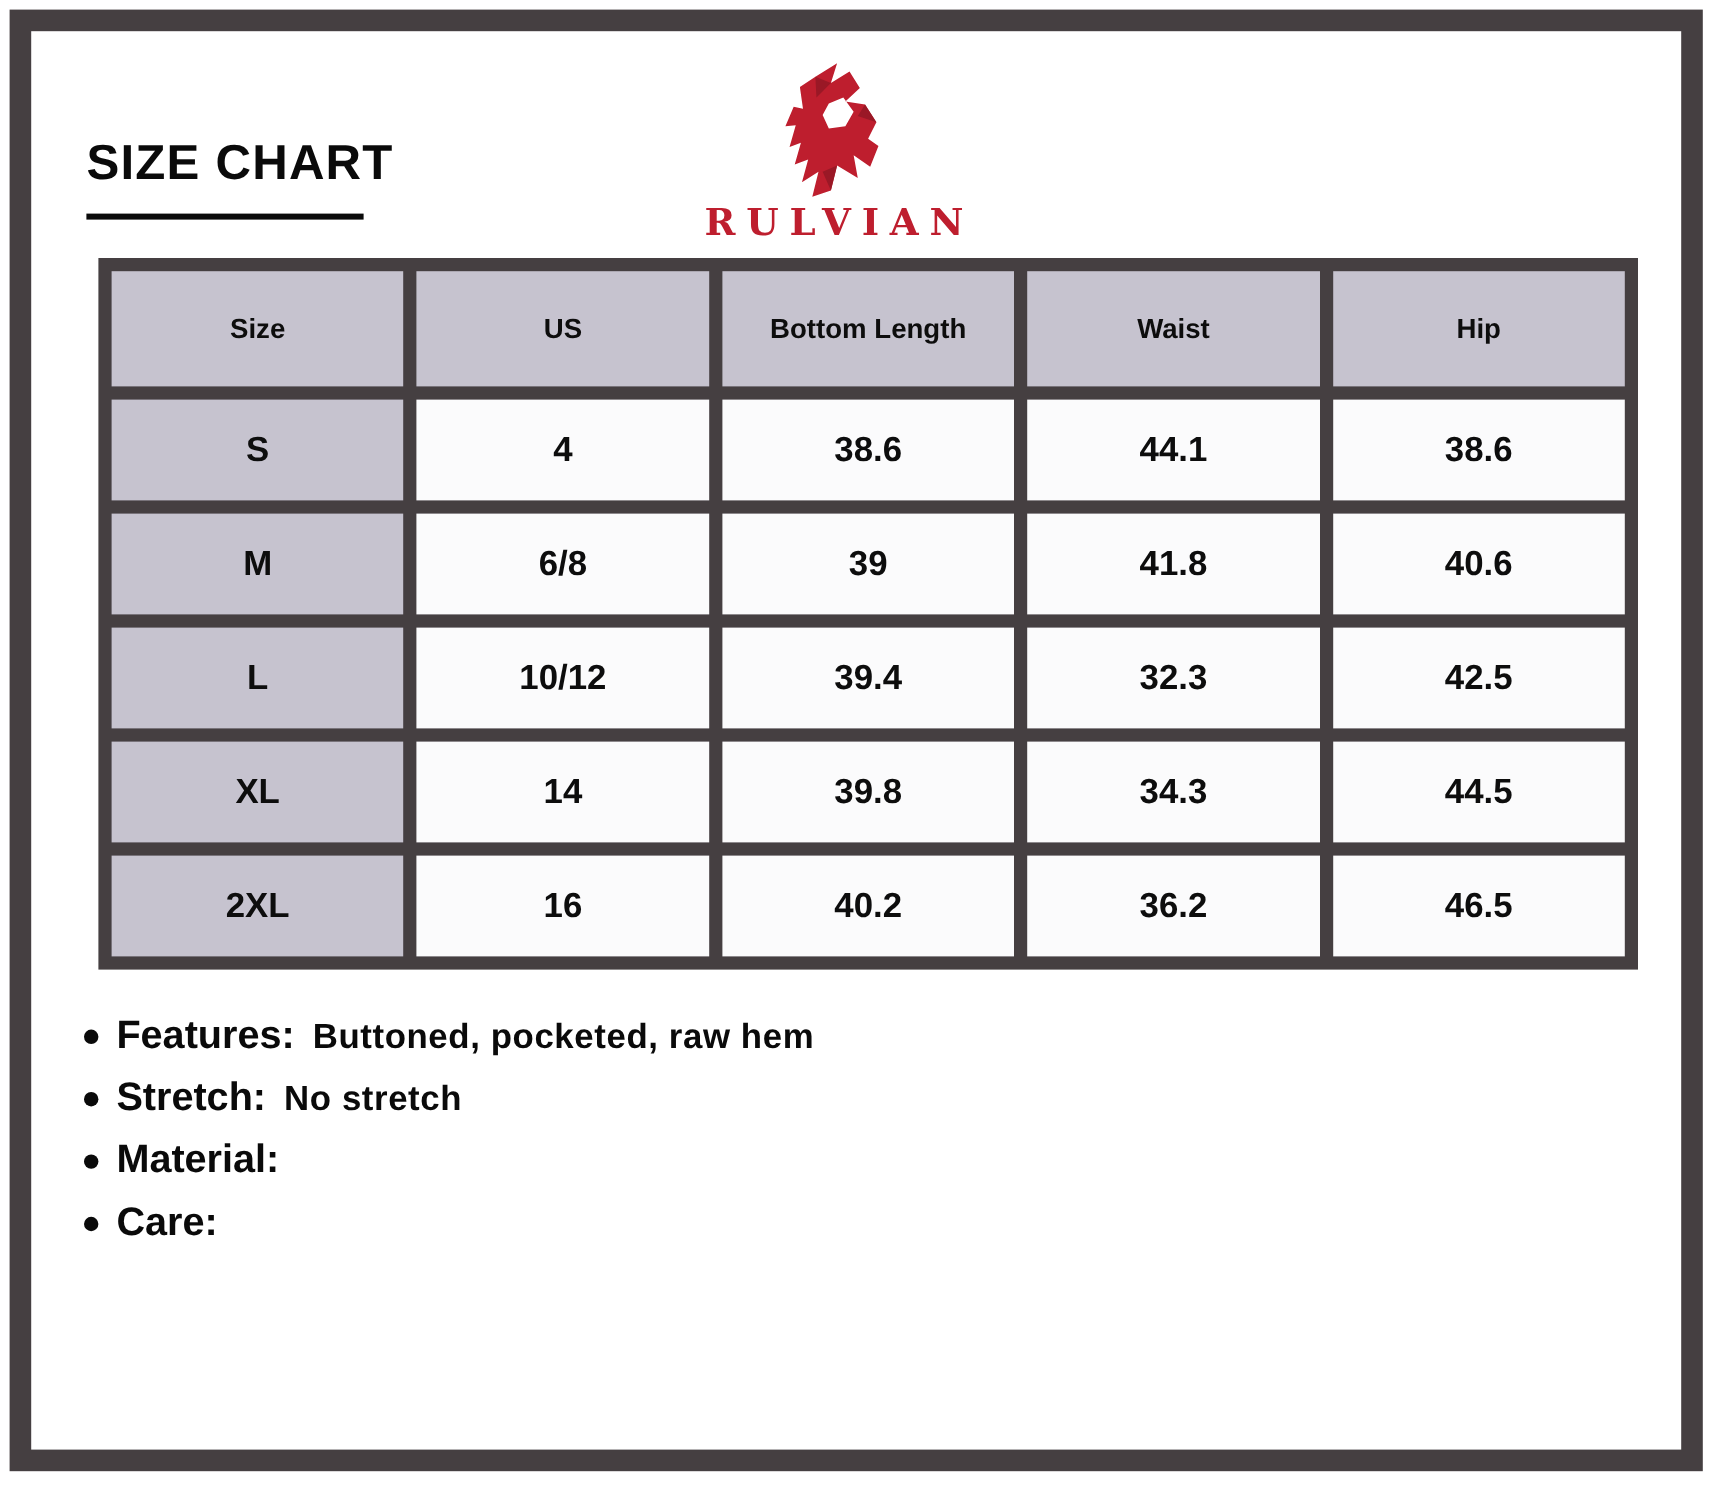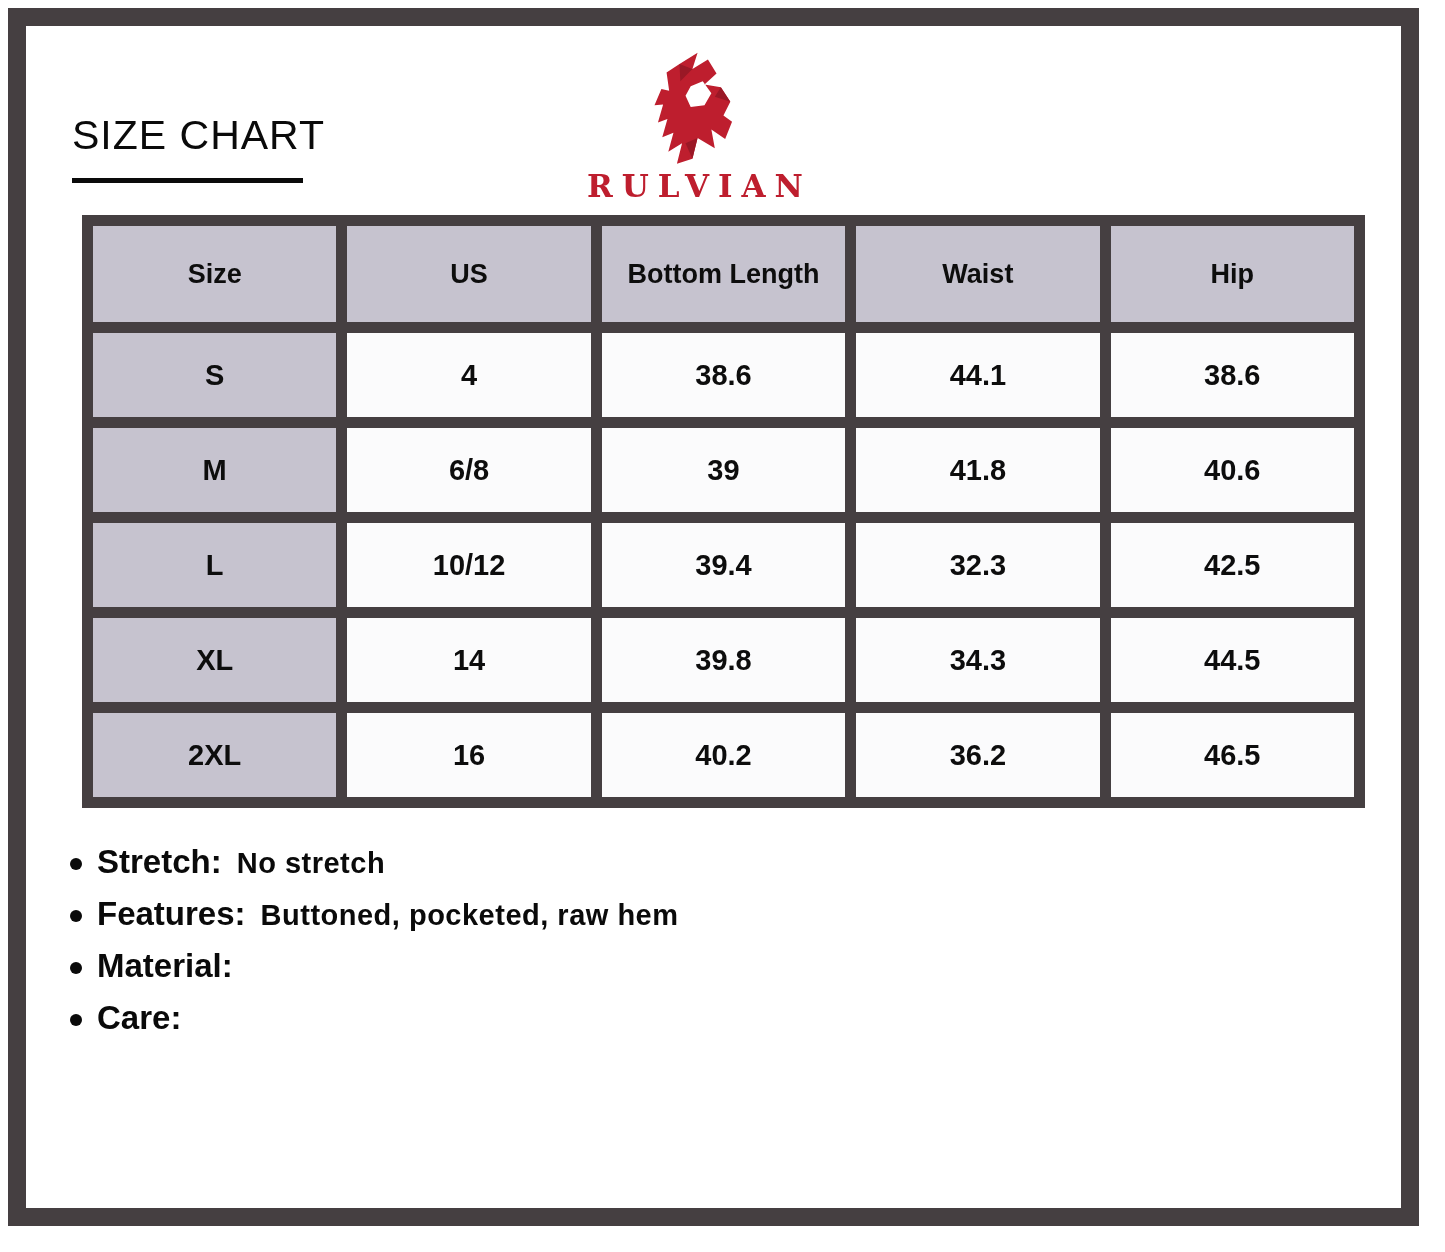--- a/index.html
+++ b/index.html
@@ -5,21 +5,21 @@
   html, body { margin:0; padding:0; background:#ffffff; }
   body { width:1445px; height:1252px; font-family:"Liberation Sans", sans-serif; position:relative; overflow:hidden; }
 
   .outer-frame {
     position:absolute; left:8px; top:8px; width:1411px; height:1218px;
     border:18px solid #453f41; background:#ffffff; box-sizing:border-box;
   }
 
   .page-title {
     position:absolute; left:72px; top:112px;
-    font-size:41px; font-weight:normal; letter-spacing:1px; color:#0a0a0a;
+    font-size:41px; font-weight:bold; letter-spacing:1px; color:#0a0a0a;
   }
   .title-underline {
     position:absolute; left:72px; top:178px; width:231px; height:5px; background:#0a0a0a;
   }
 
   .logo-block { position:absolute; left:0; top:48px; width:1390px; text-align:center; }
   .logo-mark { display:block; margin:0 auto; }
   .logo-wordmark {
     display:block; margin-top:2px;
     font-family:"DejaVu Serif", serif; font-weight:bold;
@@ -30,21 +30,21 @@
   table.size-table {
     position:absolute; left:82px; top:215px; width:1283px;
     border-collapse:separate; border-spacing:11px;
     background:#453f41; table-layout:fixed;
   }
   table.size-table th, table.size-table td {
     text-align:center; vertical-align:middle; color:#0d0d0d;
     padding:0;
   }
   table.size-table th {
-    height:96px; background:#c6c3cf; font-size:27px; font-weight:bold;
+    height:96px; background:#c6c3cf; font-size:23px; font-weight:bold;
   }
   table.size-table td {
     height:84px; background:#fbfbfc; font-size:29px; font-weight:bold;
   }
   table.size-table td.rowlabel { background:#c6c3cf; font-size:29px; }
 
   .details-list { position:absolute; left:70px; top:843px; }
   .detail-item { display:flex; align-items:baseline; margin-bottom:11px; height:41px; }
   .bullet-dot {
     width:12px; height:12px; border-radius:50%; background:#0a0a0a;
@@ -120,27 +120,27 @@
       <td>40.2</td>
       <td>36.2</td>
       <td>46.5</td>
     </tr>
   </tbody>
 </table>
 
 <div class="details-list">
   <div class="detail-item">
     <span class="bullet-dot"></span>
-    <span class="detail-label">Stretch:</span>
-    <span class="detail-value">No stretch</span>
+    <span class="detail-label">Features:</span>
+    <span class="detail-value">Buttoned, pocketed, raw hem</span>
   </div>
   <div class="detail-item">
     <span class="bullet-dot"></span>
-    <span class="detail-label">Features:</span>
-    <span class="detail-value">Buttoned, pocketed, raw hem</span>
+    <span class="detail-label">Stretch:</span>
+    <span class="detail-value">No stretch</span>
   </div>
   <div class="detail-item">
     <span class="bullet-dot"></span>
     <span class="detail-label">Material:</span>
   </div>
   <div class="detail-item">
     <span class="bullet-dot"></span>
     <span class="detail-label">Care:</span>
   </div>
 </div>

